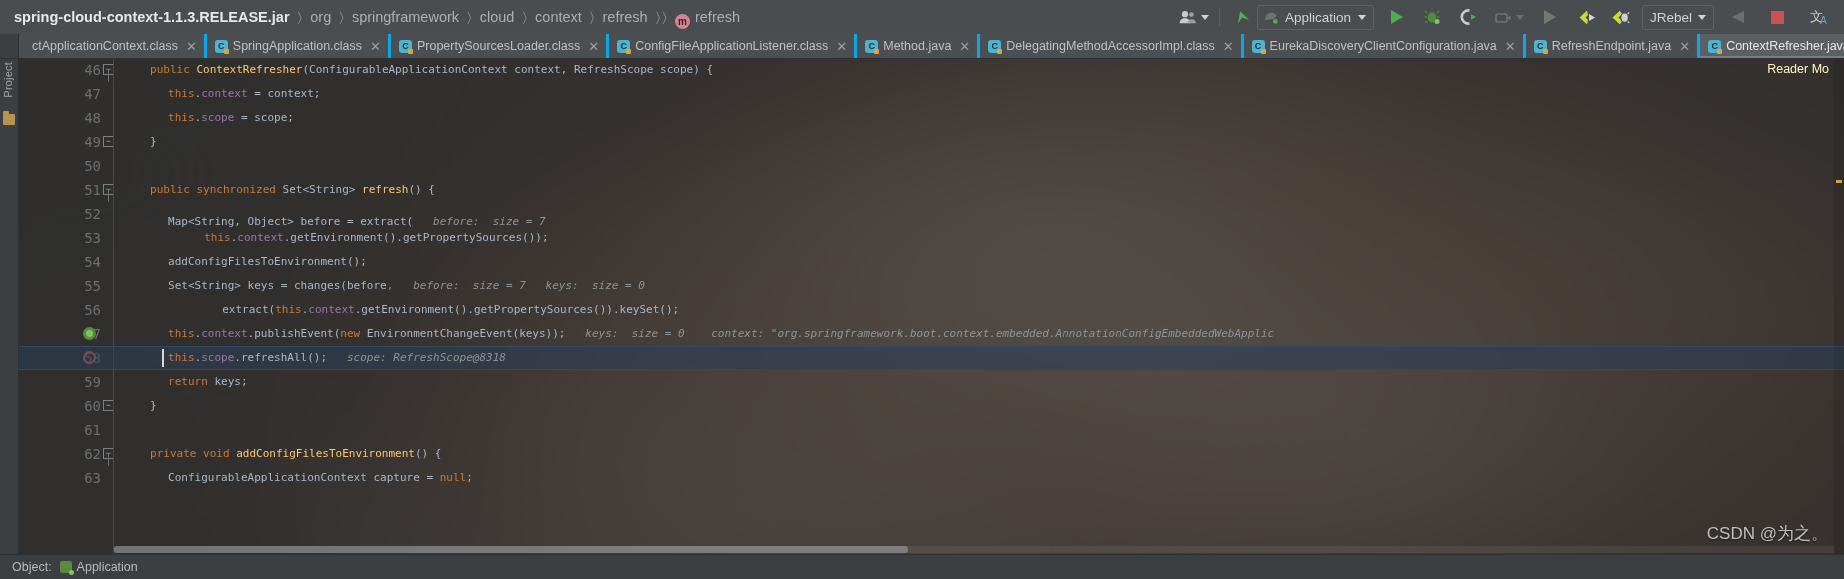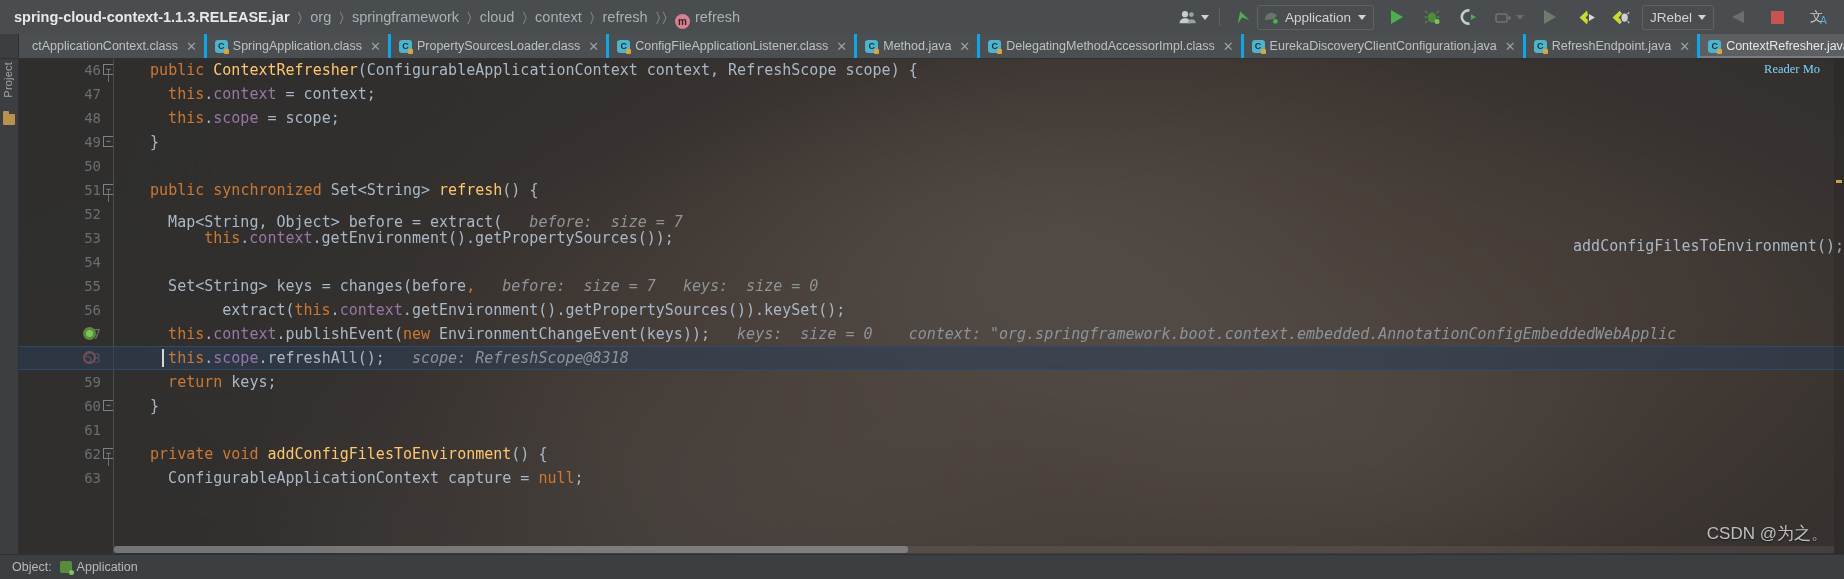--- a/index.html
+++ b/index.html
@@ -82,41 +82,41 @@
   .editor{position:absolute;left:18px;top:58px;right:0;bottom:24px;z-index:4;overflow:hidden;}
   .gutter{position:absolute;left:0;top:0;width:96px;height:100%;}
   .gutline{position:absolute;left:0;width:116px;height:24px;margin-left:19px;}
   .lnum{position:absolute;right:52px;top:0;line-height:24px;font-family:"DejaVu Sans Mono",monospace;
         font-size:14px;color:#6a6f71;text-align:right;width:40px;}
   .fold{position:absolute;left:66px;top:6px;width:11px;height:11px;border:1px solid #7d8284;color:#a6abad;
         font-size:9px;line-height:9px;text-align:center;box-sizing:border-box;}
   .foldline{position:absolute;left:71px;top:12px;width:1px;height:12px;background:#6b7072;}
   .gutsep{position:absolute;left:95px;top:0;width:1px;height:100%;background:#4a4d4f;}
 
-  .code{position:absolute;left:96px;top:0;right:0;height:100%;font-family:"DejaVu Sans Mono",monospace;font-size:15px;}
+  .code{position:absolute;left:96px;top:0;right:0;height:100%;font-family:"DejaVu Sans Mono",monospace;font-size:11px;}
   .row{position:absolute;left:0;right:0;height:24px;line-height:24px;white-space:pre;}
   .row .txt{padding-left:4px;}
   .cur{position:absolute;left:-96px;right:0;height:24px;background:rgba(43,62,87,.55);border-top:1px solid #2f4a69;border-bottom:1px solid #2f4a69;box-sizing:border-box;}
 
   
   .kw{color:#cc7832;}
   .mn{color:#ffc66d;}
   .fld{color:#9876aa;}
   .pln{color:#a9b7c6;}
   .hint{color:#8d9396;font-style:italic;}
 
   
   .bp{position:absolute;left:46px;top:5px;width:13px;height:13px;border-radius:50%;border:2px solid #db5c5c;box-sizing:border-box;}
   .effm{position:absolute;left:46px;top:5px;width:13px;height:13px;border-radius:50%;background:#5a8a3c;box-sizing:border-box;}
   .effm::after{content:"";position:absolute;left:3px;top:3px;width:7px;height:7px;border-radius:50%;background:#7fc45a;}
 
   .caretbar{position:absolute;width:2px;height:18px;background:#d6d6d6;top:3px;}
 
   
-  .readermode{position:absolute;right:24px;top:62px;font-size:12.5px;color:#7dd3fc;z-index:7;font-family:Liberation Serif, serif;}
+  .readermode{position:absolute;right:15px;top:62px;font-size:12.5px;color:#fef9c3;z-index:7;}
 
   
   .hscroll{position:absolute;left:96px;bottom:2px;height:7px;background:rgba(255,255,255,.07);right:10px;z-index:7;}
   .hthumb{position:absolute;left:0;top:0;height:7px;width:794px;background:rgba(180,185,188,.45);border-radius:3px;}
 
   
   .statusbar{position:absolute;left:0;bottom:0;width:1844px;height:24px;z-index:8;
              background:#3c3f41;border-top:1px solid #2e3133;display:flex;align-items:center;gap:8px;padding-left:12px;}
   .stlabel{font-size:12.5px;color:#b6babc;}
   .stitem{display:flex;align-items:center;gap:5px;font-size:12.5px;color:#b6babc;}
@@ -371,21 +371,21 @@
     <div class="gutsep"></div>
     <div class="code" id="code">
         <div class="row" style="top: 0px;"><span class="txt" style="padding-left: 36.08px; position: relative;"><span class="kw">public </span><span class="mn">ContextRefresher</span><span class="pln">(</span><span class="pln">ConfigurableApplicationContext</span><span class="pln"> context, </span><span class="pln">RefreshScope</span><span class="pln"> scope) {</span></span></div>
         <div class="row" style="top: 24px;"><span class="txt" style="padding-left: 54.12px; position: relative;"><span class="kw">this</span><span class="pln">.</span><span class="fld">context</span><span class="pln"> = context;</span></span></div>
         <div class="row" style="top: 48px;"><span class="txt" style="padding-left: 54.12px; position: relative;"><span class="kw">this</span><span class="pln">.</span><span class="fld">scope</span><span class="pln"> = scope;</span></span></div>
         <div class="row" style="top: 72px;"><span class="txt" style="padding-left: 36.08px; position: relative;"><span class="pln">}</span></span></div>
         <div class="row" style="top: 96px;"><span class="txt" style="padding-left: 0px; position: relative;"></span></div>
         <div class="row" style="top: 120px;"><span class="txt" style="padding-left: 36.08px; position: relative;"><span class="kw">public synchronized </span><span class="pln">Set&lt;String&gt;</span><span class="pln"> </span><span class="mn">refresh</span><span class="pln">() {</span></span></div>
         <div class="row" style="top: 144px; margin-top: 8px;"><span class="txt" style="padding-left: 54.12px; position: relative;"><span class="pln">Map&lt;String, Object&gt;</span><span class="pln"> before = </span><span class="pln">extract</span><span class="pln">(</span><span class="hint">   before:  size = 7</span></span></div>
         <div class="row" style="top: 168px;"><span class="txt" style="padding-left: 90.2px; position: relative;"><span class="kw">this</span><span class="pln">.</span><span class="fld">context</span><span class="pln">.getEnvironment().getPropertySources());</span></span></div>
-        <div class="row" style="top: 176px; text-align: right;"><span class="txt" style="padding-left: 54.12px; position: relative;"><span class="pln">addConfigFilesToEnvironment</span><span class="pln">();</span></span></div>
+        <div class="row" style="top: 192px;"><span class="txt" style="padding-left: 54.12px; position: relative;"><span class="pln">addConfigFilesToEnvironment</span><span class="pln">();</span></span></div>
         <div class="row" style="top: 216px;"><span class="txt" style="padding-left: 54.12px; position: relative;"><span class="pln">Set&lt;String&gt;</span><span class="pln"> keys = </span><span class="pln">changes</span><span class="pln">(before</span><span class="kw">,</span><span class="hint">   before:  size = 7   keys:  size = 0</span></span></div>
         <div class="row" style="top: 240px;"><span class="txt" style="padding-left: 108.24px; position: relative;"><span class="pln">extract</span><span class="pln">(</span><span class="kw">this</span><span class="pln">.</span><span class="fld">context</span><span class="pln">.getEnvironment().getPropertySources()).keySet();</span></span></div>
         <div class="row" style="top: 264px;"><span class="txt" style="padding-left: 54.12px; position: relative;"><span class="kw">this</span><span class="pln">.</span><span class="fld">context</span><span class="pln">.publishEvent(</span><span class="kw">new</span><span class="pln"> EnvironmentChangeEvent(keys));</span><span class="hint">   keys:  size = 0</span><span class="hint">    context: "org.springframework.boot.context.embedded.AnnotationConfigEmbeddedWebApplic</span></span></div>
         <div class="row" style="top: 288px;"><div class="cur"></div><div class="caretbar" style="left: 48.12px;"></div><span class="txt" style="padding-left: 54.12px; position: relative;"><span class="kw">this</span><span class="pln">.</span><span class="fld">scope</span><span class="pln">.refreshAll();</span><span class="hint">   scope: RefreshScope@8318</span></span></div>
         <div class="row" style="top: 312px;"><span class="txt" style="padding-left: 54.12px; position: relative;"><span class="kw">return</span><span class="pln"> keys;</span></span></div>
         <div class="row" style="top: 336px;"><span class="txt" style="padding-left: 36.08px; position: relative;"><span class="pln">}</span></span></div>
         <div class="row" style="top: 360px;"><span class="txt" style="padding-left: 0px; position: relative;"></span></div>
         <div class="row" style="top: 384px;"><span class="txt" style="padding-left: 36.08px; position: relative;"><span class="kw">private void </span><span class="mn">addConfigFilesToEnvironment</span><span class="pln">() {</span></span></div>
         <div class="row" style="top: 408px;"><span class="txt" style="padding-left: 54.12px; position: relative;"><span class="pln">ConfigurableApplicationContext capture = </span><span class="kw">null</span><span class="pln">;</span></span></div>
       </div>

